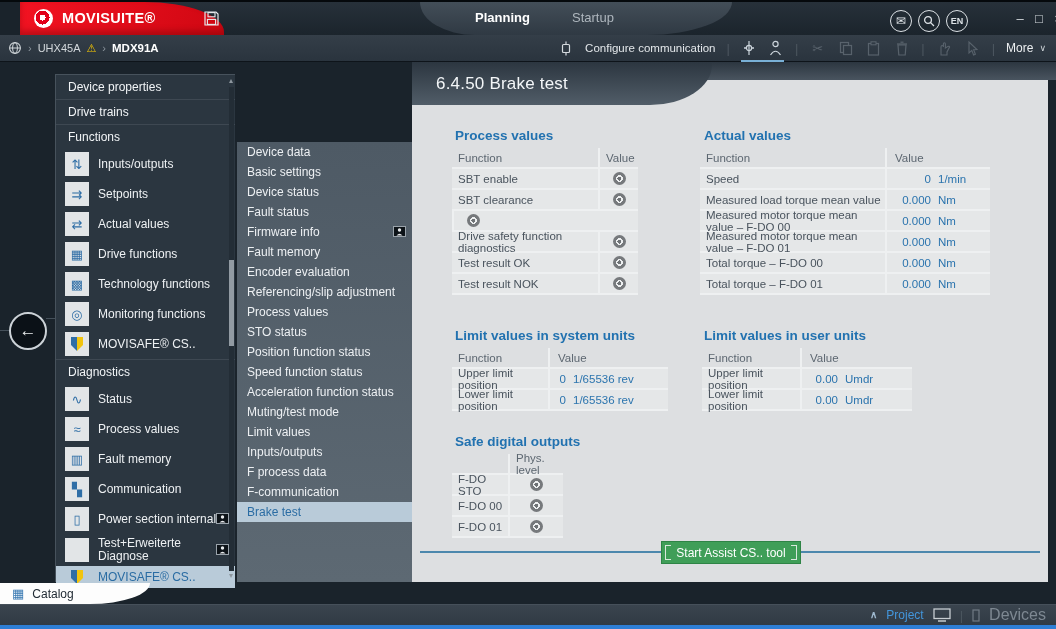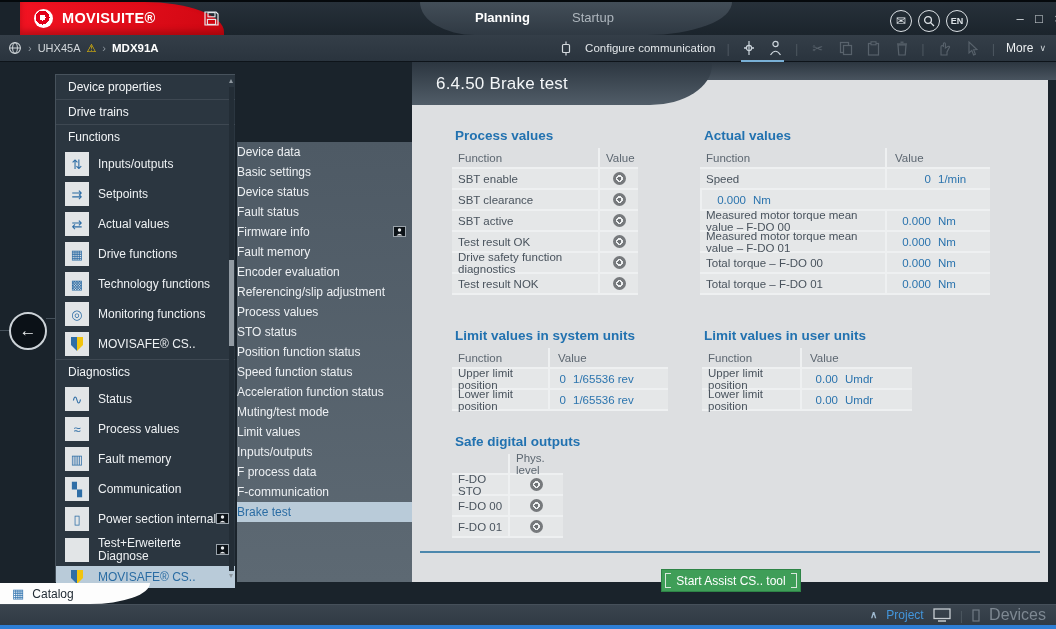--- a/index.html
+++ b/index.html
@@ -51,21 +51,21 @@
   .side-label{color:#eef1f3;font-size:12px;line-height:13px;}
   .side-item.selected .side-label{color:#2a6ca3;}
   .shield{width:12px;height:14px;background:linear-gradient(90deg,#2f6ea6 0 50%,#f1c40f 50% 100%);clip-path:polygon(0 0,100% 0,100% 58%,50% 100%,0 58%);}
   .badge{position:absolute;right:6px;top:50%;margin-top:-6px;}
   .sb-track{position:absolute;right:1px;top:12px;width:5px;height:484px;background:#232d36;}
   .sb-thumb{position:absolute;right:1px;top:185px;width:5px;height:86px;background:#929ba3;}
   .sb-arrow{position:absolute;right:0;width:8px;text-align:center;color:#8d969e;font-size:8px;line-height:10px;}
 
   
   .nav2{position:absolute;left:235px;top:140px;width:177px;height:440px;background:linear-gradient(180deg,#4e5a65,#5d6973);border-left:2px solid #1b242c;box-sizing:border-box;}
-  .nav2-item{height:20px;line-height:20px;color:#edf0f3;font-size:12px;position:relative;}
+  .nav2-item{height:20px;line-height:20px;padding-left:10px;color:#edf0f3;font-size:12px;position:relative;}
   .nav2-item.selected{background:#b9cbd9;color:#2a6ca3;}
 
   
   .panel{position:absolute;left:412px;top:78px;width:636px;height:502px;background:#dddfe1;}
   .banner-strip{position:absolute;left:412px;top:60px;width:644px;height:18px;background:linear-gradient(180deg,#2c3640,#49545f);}
   .banner-main{position:absolute;left:412px;top:60px;width:238px;height:43px;background:linear-gradient(180deg,#2c3640,#515d68);}
   .banner-curve{position:absolute;left:650px;top:60px;width:62px;height:43px;background:linear-gradient(180deg,#2c3640,#515d68);border-bottom-right-radius:62px 40px;}
   .page-title{position:absolute;left:436px;top:72px;color:#f3f6f8;font-size:17px;letter-spacing:.2px;}
 
   .sec-h{position:absolute;color:#2272b0;font-size:13.5px;font-weight:bold;}
@@ -80,21 +80,21 @@
   .t2 .num{display:inline-block;width:44px;text-align:right;}
   .t3 .c-fn{width:96px;}   .t3 .c-val{width:120px;}
   .t3 .num{display:inline-block;width:16px;text-align:right;}
   .t4 .c-fn{width:98px;}   .t4 .c-val{width:112px;}
   .t4 .num{display:inline-block;width:36px;text-align:right;}
   .t5 .c-fn{width:56px;}   .t5 .c-val{width:55px;justify-content:center;}
   .unit{margin-left:7px;}
   .led{width:13px;height:13px;border-radius:50%;background:radial-gradient(circle,#6e7275 0 2px,#edeff0 2px 3.6px,#76797c 3.6px 7px);}
 
   .rule{position:absolute;left:8px;top:471px;width:620px;height:2px;background:#4c88ad;}
-  .assist-btn{position:absolute;left:249px;top:461px;width:140px;height:23px;background:#3f9e58;border:1px solid #2e8446;box-sizing:border-box;display:flex;align-items:center;justify-content:center;color:#ffffff;font-size:12px;margin-top:28px;}
+  .assist-btn{position:absolute;left:249px;top:461px;width:140px;height:23px;background:#3f9e58;border:1px solid #2e8446;box-sizing:border-box;display:flex;align-items:center;justify-content:center;color:#ffffff;font-size:12px;}
   .brk{position:absolute;top:3px;bottom:3px;width:5px;border:1px solid #d9e8dd;}
   .brk.l{left:3px;border-right:none;}
   .brk.r{right:3px;border-left:none;}
 
   
   .catalog-tab{position:absolute;left:0;top:581px;width:150px;height:21px;background:#fdfdfd;border-bottom-right-radius:60px 21px;display:flex;align-items:center;gap:8px;padding-left:12px;box-sizing:border-box;}
   .catalog-icon{color:#3a7ab3;font-size:13px;}
   .catalog-label{color:#222c35;font-size:12px;}
   .statusbar{position:absolute;left:0;top:602px;width:1056px;height:21px;background:linear-gradient(180deg,#3a444e,#303a44);border-top:1px solid #46505a;box-sizing:border-box;}
   .status-right{position:absolute;right:10px;top:0;height:20px;display:flex;align-items:center;gap:9px;}
@@ -359,33 +359,32 @@
             <span class="led"></span>
           </div>
         </div>
       <div class="trow">
           <div class="c-fn">SBT clearance</div>
           <div class="c-val">
             <span class="led"></span>
           </div>
         </div>
       <div class="trow">
-          <div class="c-fn">SBT active</div>
+          <div class="c-val">
+            <span class="led"></span>
+          </div>
+        </div>
+      <div class="trow">
+          <div class="c-fn">Drive safety function diagnostics</div>
           <div class="c-val">
             <span class="led"></span>
           </div>
         </div>
       <div class="trow">
           <div class="c-fn">Test result OK</div>
-          <div class="c-val">
-            <span class="led"></span>
-          </div>
-        </div>
-      <div class="trow">
-          <div class="c-fn">Drive safety function diagnostics</div>
           <div class="c-val">
             <span class="led"></span>
           </div>
         </div>
       <div class="trow">
           <div class="c-fn">Test result NOK</div>
           <div class="c-val">
             <span class="led"></span>
           </div>
         </div>
@@ -398,20 +397,21 @@
         <div class="c-val" style="padding-left:8px;">Value</div>
       </div>
       <div class="trow">
           <div class="c-fn">Speed</div>
           <div class="c-val">
             <span class="num">0</span>
             <span class="unit">1/min</span>
           </div>
         </div>
       <div class="trow">
+          <div class="c-fn">Measured load torque mean value</div>
           <div class="c-val">
             <span class="num">0.000</span>
             <span class="unit">Nm</span>
           </div>
         </div>
       <div class="trow">
           <div class="c-fn">Measured motor torque mean value – F-DO 00</div>
           <div class="c-val">
             <span class="num">0.000</span>
             <span class="unit">Nm</span>

